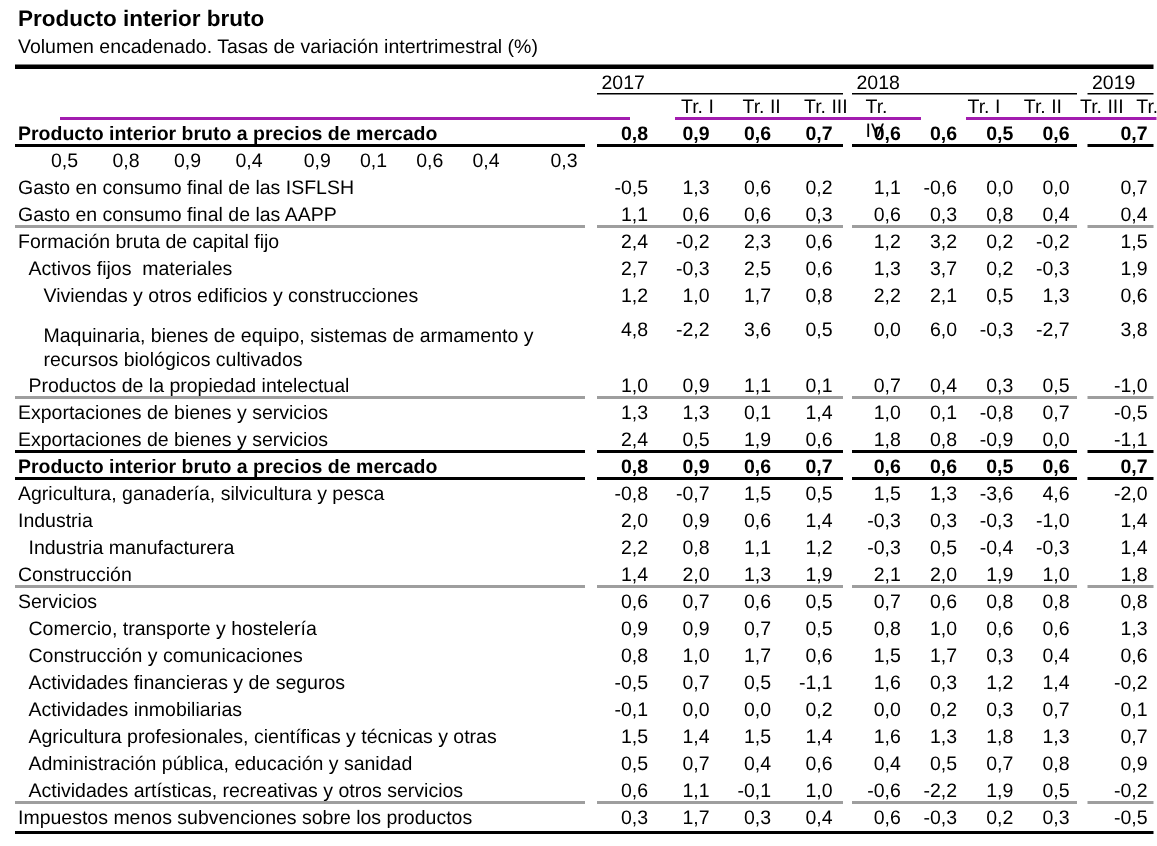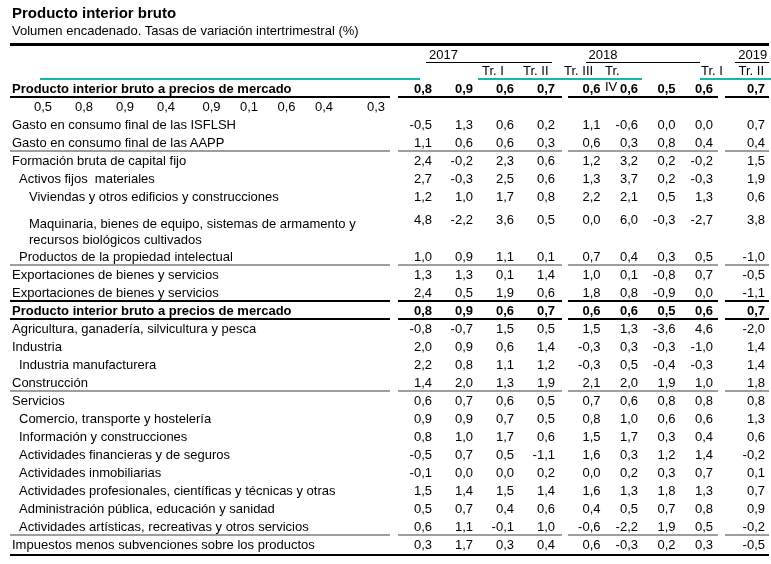--- a/index.html
+++ b/index.html
@@ -9,37 +9,37 @@
     color: #000000;
     font-family: "Liberation Sans", sans-serif;
     overflow: hidden;
   }
   .page { padding: 3px 2px 12px 10px; }
   .title { font-size: 15px; font-weight: bold; line-height: 19px; padding-left: 2px; }
   .subtitle { font-size: 13px; line-height: 17px; padding-left: 2px; margin-bottom: 4px; }
   .toprule { border-top: 3px solid #000; width: 759px; }
   .botrule { border-top: 2px solid #000; width: 759px; }
 
-  .hrow { display: flex; height: 17px; gap: 28px; }
+  .hrow { display: flex; height: 17px; }
   .row  { display: flex; height: 18px; font-size: 13px; }
 
   .lbl  { flex: 0 0 380px; box-sizing: border-box; line-height: 18px; white-space: pre-wrap; }
   .grp  { display: flex; box-sizing: border-box; }
   .g1 { margin-left: 8px; width: 164px; }
   .g2 { margin-left: 6px; width: 150px; }
   .g3 { margin-left: 7px; width: 44px; }
 
   .cell { box-sizing: border-box; text-align: right; font-size: 13px; line-height: 18px; }
   .g1 .cell { width: 41px;   padding-right: 7px; }
   .g2 .cell { width: 37.5px; padding-right: 5px; }
   .g3 .cell { width: 44px;   padding-right: 4px; }
 
   .year { font-size: 13px; line-height: 17px; padding-left: 3px; }
   .yline { border-bottom: 1px solid #000; }
-  .qline { border-bottom: 2px solid #14b8a6; margin-left: 30px; }
+  .qline { border-bottom: 2px solid #a21caf; margin-left: 30px; }
   .qcell { text-align: left; line-height: 16px; }
   .g1 .qcell { padding-left: 4px; }
   .g2 .qcell { padding-left: 1px; }
   .g3 .qcell { padding-left: 2px; }
 
   .ind0 { padding-left: 2px; }
   .ind1 { padding-left: 9px; }
   .ind2 { padding-left: 19px; }
 
   .bold { font-weight: bold; }
@@ -408,21 +408,21 @@
           <div class="cell">0,8</div>
           <div class="cell">1,0</div>
           <div class="cell">0,6</div>
           <div class="cell">0,6</div>
         </div>
         <div class="grp g3">
           <div class="cell">1,3</div>
         </div>
       </div>
       <div class="row">
-        <div class="lbl ind1">Información y construcciones</div>
+        <div class="lbl ind1">Construcción y comunicaciones</div>
         <div class="grp g1">
           <div class="cell">0,8</div>
           <div class="cell">1,0</div>
           <div class="cell">1,7</div>
           <div class="cell">0,6</div>
         </div>
         <div class="grp g2">
           <div class="cell">1,5</div>
           <div class="cell">1,7</div>
           <div class="cell">0,3</div>
@@ -462,21 +462,21 @@
           <div class="cell">0,0</div>
           <div class="cell">0,2</div>
           <div class="cell">0,3</div>
           <div class="cell">0,7</div>
         </div>
         <div class="grp g3">
           <div class="cell">0,1</div>
         </div>
       </div>
       <div class="row">
-        <div class="lbl ind1">Actividades profesionales, científicas y técnicas y otras</div>
+        <div class="lbl ind1">Agricultura profesionales, científicas y técnicas y otras</div>
         <div class="grp g1">
           <div class="cell">1,5</div>
           <div class="cell">1,4</div>
           <div class="cell">1,5</div>
           <div class="cell">1,4</div>
         </div>
         <div class="grp g2">
           <div class="cell">1,6</div>
           <div class="cell">1,3</div>
           <div class="cell">1,8</div>

